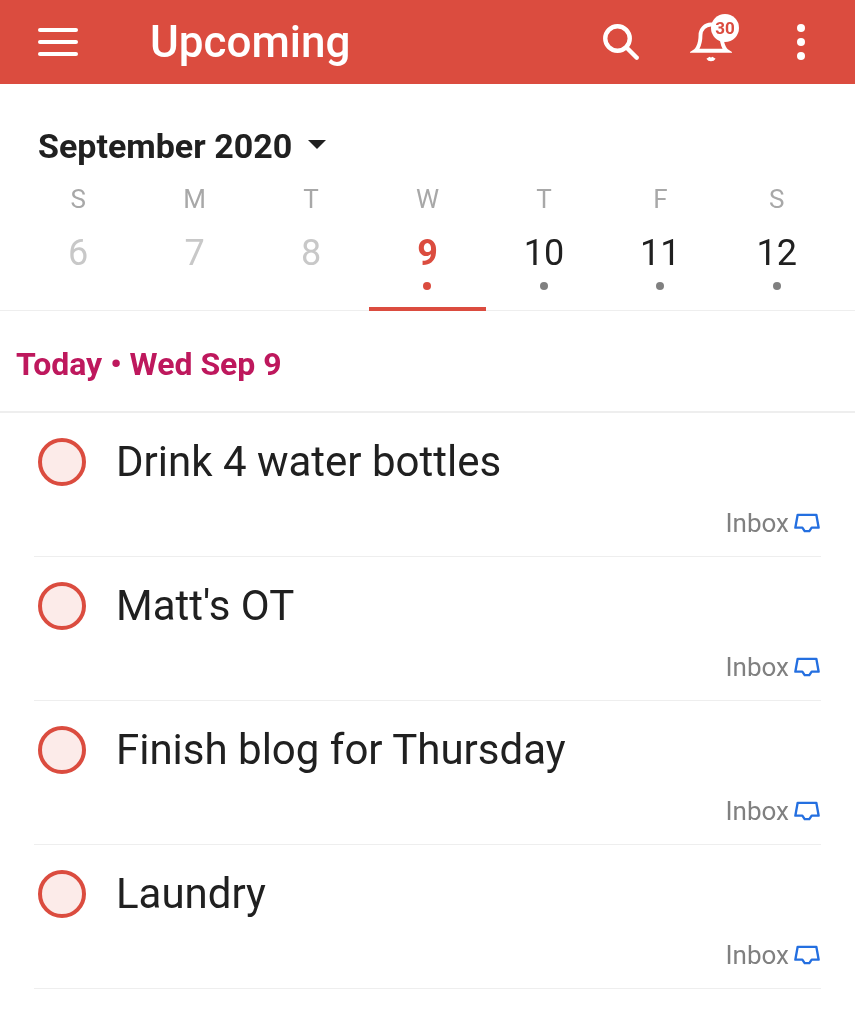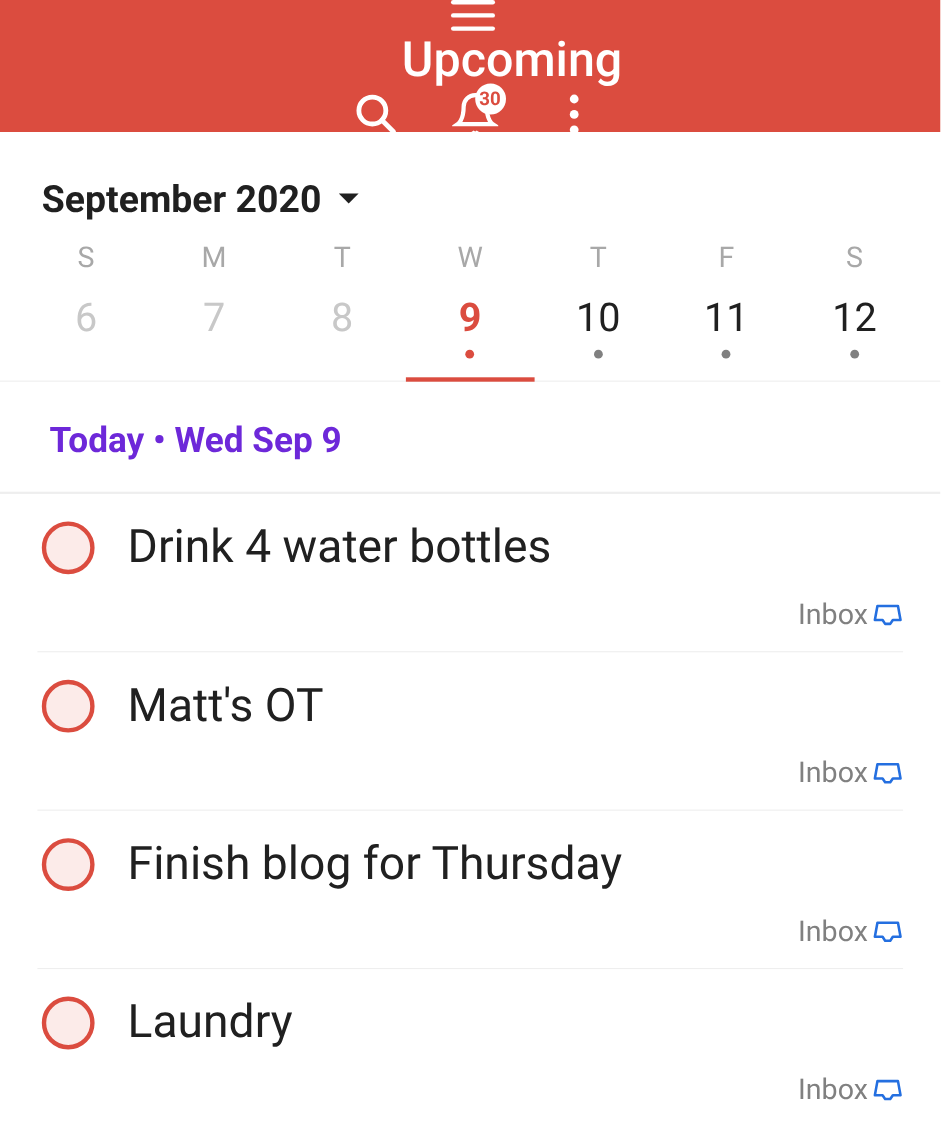--- a/index.html
+++ b/index.html
@@ -5,26 +5,25 @@
     * { margin: 0; padding: 0; box-sizing: border-box; }
     body {
       width: 855px;
       height: 1024px;
       font-family: -apple-system, BlinkMacSystemFont, 'Segoe UI', Roboto, Helvetica, Arial, sans-serif;
       background: #fff;
       overflow: hidden;
     }
     .header {
       background: #db4c3f;
-      height: 120px;
+      height: 84px;
       display: flex;
       align-items: center;
       padding: 0 30px 0 38px;
       color: #fff;
-      flex-direction: column;
     }
     .hamburger {
       width: 44px;
       height: 44px;
       display: flex;
       flex-direction: column;
       justify-content: center;
       gap: 8px;
       cursor: pointer;
     }
@@ -133,24 +132,24 @@
     .day-col.has-dot .day-dot { background: #808080; }
     .day-underline {
       position: absolute;
       bottom: -1px;
       left: 0;
       right: 0;
       height: 4px;
       background: #db4c3f;
     }
     .section-header {
-      padding: 34px 38px 28px 45px;
+      padding: 34px 38px 28px 16px;
       font-size: 32px;
       font-weight: 700;
-      color: #6d28d9;
+      color: #be185d;
       border-bottom: 2px solid #eee;
     }
     .task-list {
       padding: 0 34px;
     }
     .task-item {
       border-bottom: 1px solid #eee;
       padding: 24px 0 18px 4px;
     }
     .task-top {

